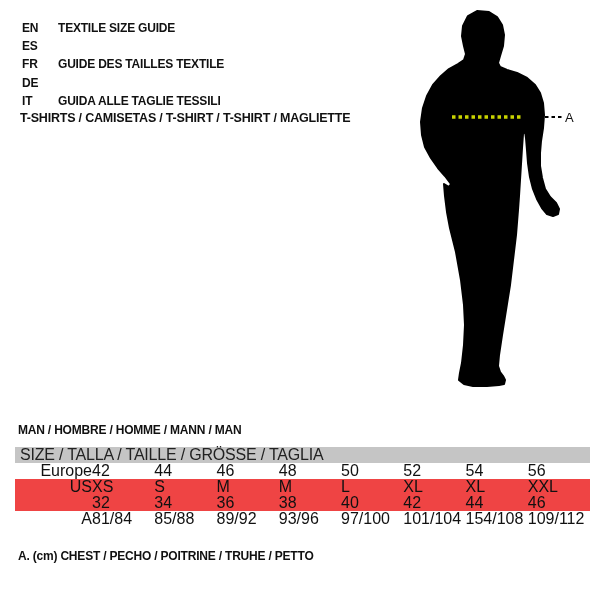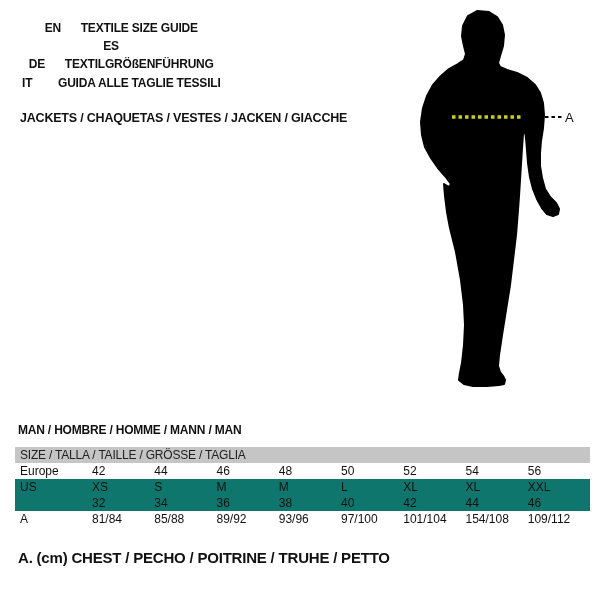--- a/index.html
+++ b/index.html
@@ -4,61 +4,64 @@
 <style>
   html,body{margin:0;padding:0;}
   body{
     width:600px;height:600px;position:relative;background:#ffffff;
     font-family:"Liberation Sans", sans-serif;color:#111;overflow:hidden;
     -webkit-font-smoothing:antialiased;
   }
   .abs{position:absolute;}
   
   .lang-list{left:22px;top:19px;font-size:12px;font-weight:bold;letter-spacing:-0.2px;}
-  .lang-row{display:flex;line-height:18.2px;justify-content:center;}
+  .lang-row{display:flex;line-height:18.2px;}
   .lang-code{width:36px;}
   
   .cats{left:20px;top:109px;font-size:12.5px;font-weight:bold;letter-spacing:-0.2px;line-height:19px;}
   
   .man-line{left:18px;top:423px;font-size:12px;font-weight:bold;letter-spacing:-0.2px;}
   
-  .size-table{left:15px;top:447px;width:575px;font-size:12px;}
+  .size-table{left:15px;top:447px;width:575px;font-size:16px;}
   .t-header{height:16px;line-height:16px;background:#c5c5c5;color:#222;padding-left:5px;letter-spacing:-0.2px;}
   .t-row{display:flex;height:16px;line-height:16px;}
-  .t-row.band{background:#0f766e;}
-  .t-label{width:72px;padding-left:5px;}
+  .t-row.band{background:#ef4444;}
+  .t-label{width:72px;padding-left:5px;text-align:right;}
   .t-cell{flex:1;}
   
-  .footnote{left:18px;top:549px;font-size:15px;font-weight:bold;letter-spacing:-0.2px;}
+  .footnote{left:18px;top:549px;font-size:12px;font-weight:bold;letter-spacing:-0.2px;}
   
   .figure-svg{left:405px;top:8px;}
 </style>
 </head>
 <body>
 
 <div class="abs lang-list">
   <div class="lang-row">
     <span class="lang-code">EN</span>
     <span>TEXTILE SIZE GUIDE</span>
   </div>
   <div class="lang-row">
     <span class="lang-code">ES</span>
   </div>
   <div class="lang-row">
+    <span class="lang-code">FR</span>
+    <span>GUIDE DES TAILLES TEXTILE</span>
+  </div>
+  <div class="lang-row">
     <span class="lang-code">DE</span>
-    <span>TEXTILGRÖßENFÜHRUNG</span>
   </div>
   <div class="lang-row">
     <span class="lang-code">IT</span>
     <span>GUIDA ALLE TAGLIE TESSILI</span>
   </div>
 </div>
 
 <div class="abs cats">
-  <div>JACKETS / CHAQUETAS / VESTES / JACKEN / GIACCHE</div>
+  <div>T-SHIRTS / CAMISETAS / T-SHIRT / T-SHIRT / MAGLIETTE</div>
 </div>
 
 <svg class="abs figure-svg" width="175" height="385" viewBox="405 8 175 385" xmlns="http://www.w3.org/2000/svg">
   <path fill="#000000" stroke="#000000" stroke-width="2" stroke-linejoin="round" d="M477,11 L489,12 497,17 502,25 504,35 503,46 500,56 498,63 500,67 507,70 517,73 527,78 535,85 540,93 543,103 544,115 543,128 541,141 540,153 540,166 542,178 545,189 550,197 556,203 559,209 558,214 553,216 547,214 542,208 537,199 533,189 530,177 528,163 527,150 526,138 525,131 523,134 522,148 521,164 520,180 519,196 518,210 516,235 513,260 510,285 506,310 502,335 499,355 498,366 500,372 503,376 505,380 504,384 499,385 487,386 473,386 464,384 459,380 460,373 462,363 464,345 465,325 464,305 461,280 456,252 450,228 447,212 445,196 444,184 449,187 451,184 445,176 438,168 431,158 425,147 422,135 421,122 423,108 427,96 433,85 441,76 449,69 458,64 464,60 466,54 464,46 462,36 463,26 468,16 Z"></path>
   <line x1="452" y1="117" x2="523" y2="117" stroke="#c9d400" stroke-width="3.5" stroke-dasharray="3.5 3"></line>
   <line x1="545" y1="117" x2="562" y2="117" stroke="#000000" stroke-width="2" stroke-dasharray="3.5 3"></line>
   <text x="565" y="122" font-size="13" fill="#111">A</text>
 </svg>
 
 <div class="abs man-line">MAN / HOMBRE / HOMME / MANN / MAN</div>

